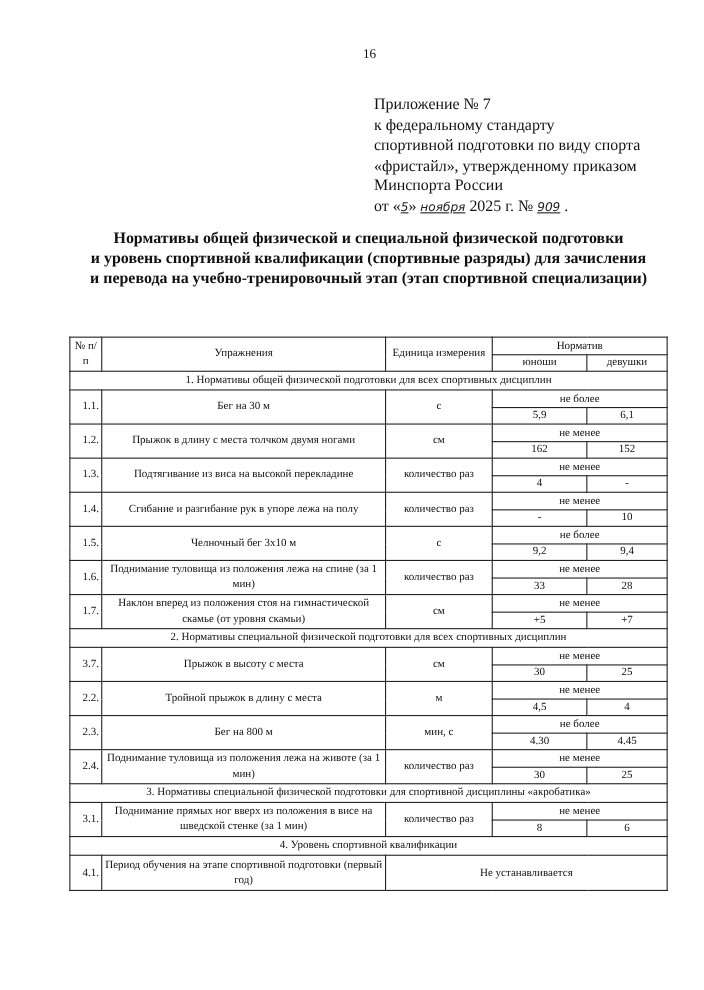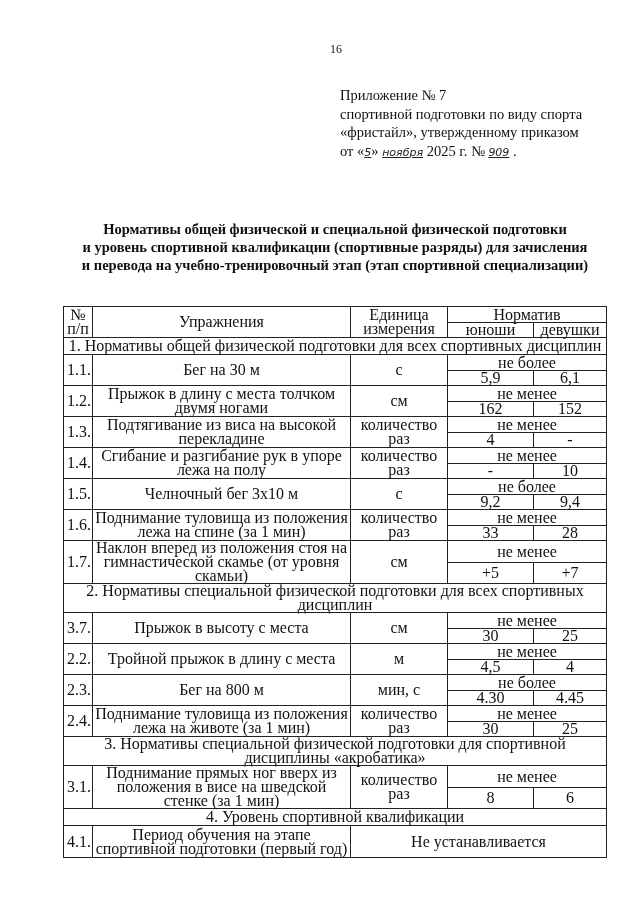--- a/index.html
+++ b/index.html
@@ -4,40 +4,42 @@
 <style>
   html, body { margin:0; padding:0; background:#ffffff; }
   body { width:640px; height:900px; position:relative; overflow:hidden;
          font-family:"Liberation Serif", "DejaVu Serif", serif; color:#111; }
   .page-num { position:absolute; top:42px; left:330px; font-size:12px; }
   .appendix { position:absolute; top:68px; left:340px; width:270px; 
               font-size:14.5px; line-height:18.5px;margin-top:18px; }
   .appendix .line { display:block; white-space:nowrap; }
   .hand { font-family:"DejaVu Sans", sans-serif; font-size:11px; font-style:italic;
           text-decoration:underline; color:#222; }
-  .title { position:absolute; top:220px; left:60px; width:550px; text-align:center;
+  .title { position:absolute; top:208px; left:60px; width:550px; text-align:center;
            font-weight:bold; font-size:14.5px; line-height:18px; }
   .title .line { display:block; white-space:nowrap; }
   table { position:absolute; top:306px; left:63px; width:543px; border-collapse:collapse;
-          font-size:16px; line-height:14px; table-layout:fixed; }
+          font-size:10px; line-height:14px; table-layout:fixed; }
   td { border:1px solid #222; text-align:center; vertical-align:middle; padding:0 2px; }
   td.num { text-align:right; padding-left:3px; }
   td.val { height:14px; }
   td.cond { height:15px; }
   .sec td { height:16px; }
 </style>
 </head>
 <body>
 
 <div class="page-num">16</div>
 
 <div class="appendix">
   <span class="line">Приложение № 7</span>
+  <span class="line">к федеральному стандарту</span>
   <span class="line">спортивной подготовки по виду спорта</span>
   <span class="line">«фристайл», утвержденному приказом</span>
+  <span class="line">Минспорта России</span>
   <span class="line">
     <span>от «</span><span class="hand">5</span><span>»</span>
     <span class="hand">ноября</span>
     <span>2025 г. №</span>
     <span class="hand">909</span>
     <span>.</span>
   </span>
 </div>
 
 <div class="title">

